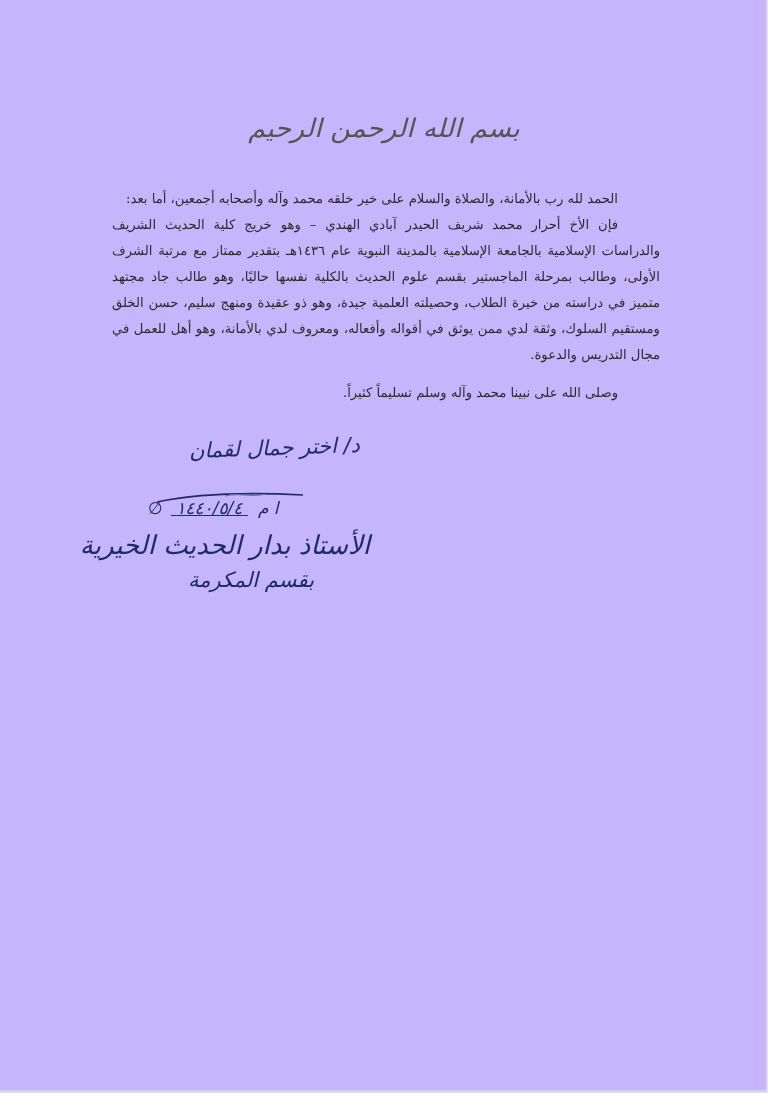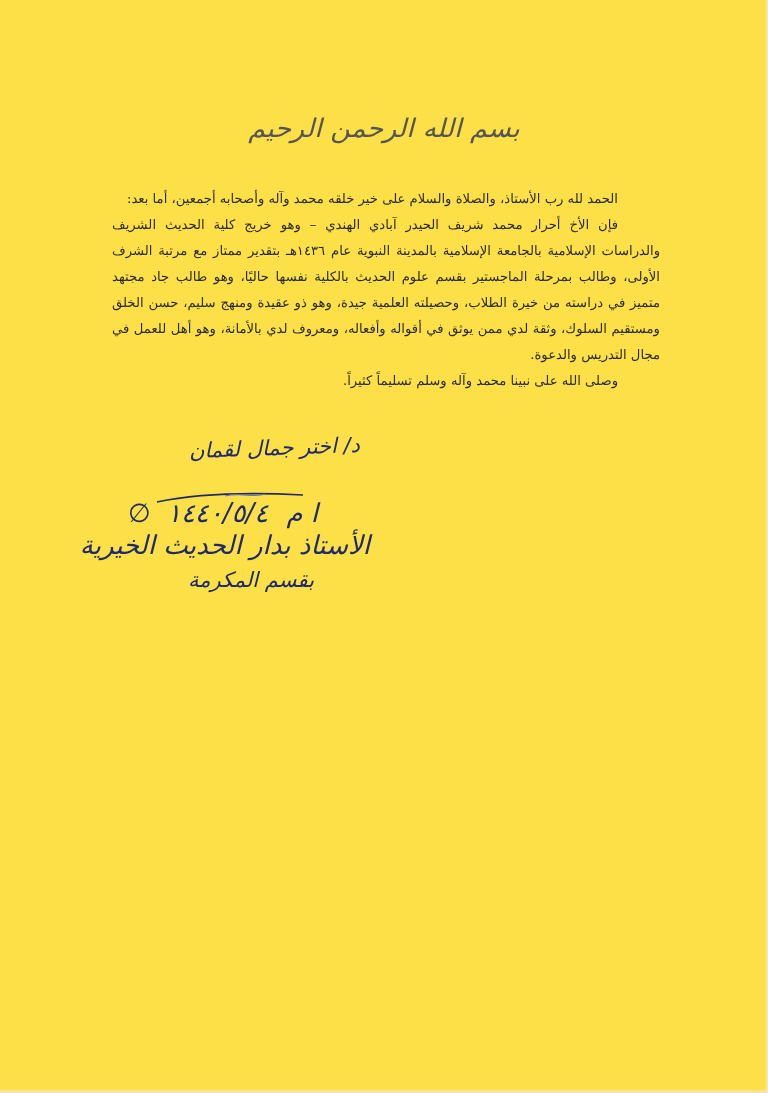--- a/index.html
+++ b/index.html
@@ -11,21 +11,21 @@
       width: 768px;
       height: 1093px;
       position: relative;
       overflow: hidden;
       font-family: "DejaVu Serif", "Liberation Serif", serif;
       color: #2a2a2a;
     }
     .page {
       position: absolute;
       inset: 0;
-      background: #fde047;
+      background: #c4b5fd;
     }
     .page-edge-right {
       position: absolute;
       top: 0; right: 0;
       width: 3px; height: 100%;
       background: linear-gradient(to left, #efe9df, rgba(255,255,255,0));
     }
     .page-edge-bottom {
       position: absolute;
       left: 0; bottom: 0;
@@ -60,21 +60,21 @@
     .body-text p {
       margin: 0;
     }
     .body-text .opening {
       padding-right: 42px;
     }
     .body-text .main {
       text-indent: 42px;
     }
     .body-text .closing {
-      margin-top: 0;
+      margin-top: 12px;
       padding-right: 42px;
     }
     .signature-block {
       position: absolute;
       top: 432px;
       left: 120px;
       width: 250px;
       direction: rtl;
       font-family: "DejaVu Sans", sans-serif;
       color: #1f2a6b;
@@ -91,25 +91,26 @@
     .sig-stroke {
       position: absolute;
       top: 60px;
       left: 35px;
       width: 150px;
       height: 12px;
     }
     .sig-date-row {
       position: absolute;
       top: 66px;
-      left: 8px;
+      left: 28px;
       width: 200px;
       direction: ltr;
-      font-size: 26px;
+      font-size: 17px;
       white-space: nowrap;
+      text-decoration: underline;
     }
     .sig-date-row .sig-mark {
       display: inline-block;
       margin-right: 8px;
     }
     .sig-date-row .hijri-mark {
       display: inline-block;
       margin-left: 10px;
     }
     .sig-title {
@@ -130,21 +131,21 @@
 </head>
 <body>
 
 <div class="page">
   <div class="page-edge-right"></div>
   <div class="page-edge-bottom"></div>
 
   <div class="basmala">بسم الله الرحمن الرحيم</div>
 
   <div class="body-text">
-    <p class="opening">الحمد لله رب الأستاذ، والصلاة والسلام على خير خلقه محمد وآله وأصحابه أجمعين، أما بعد:</p>
+    <p class="opening">الحمد لله رب بالأمانة، والصلاة والسلام على خير خلقه محمد وآله وأصحابه أجمعين، أما بعد:</p>
     <p class="main">فإن الأخ أحرار محمد شريف الحيدر آبادي الهندي – وهو خريج كلية الحديث الشريف والدراسات الإسلامية بالجامعة الإسلامية بالمدينة النبوية عام ١٤٣٦هـ بتقدير ممتاز مع مرتبة الشرف الأولى، وطالب بمرحلة الماجستير بقسم علوم الحديث بالكلية نفسها حاليًا، وهو طالب جاد مجتهد متميز في دراسته من خيرة الطلاب، وحصيلته العلمية جيدة، وهو ذو عقيدة ومنهج سليم، حسن الخلق ومستقيم السلوك، وثقة لدي ممن يوثق في أقواله وأفعاله، ومعروف لدي بالأمانة، وهو أهل للعمل في مجال التدريس والدعوة.</p>
     <p class="closing">وصلى الله على نبينا محمد وآله وسلم تسليماً كثيراً.</p>
   </div>
 
   <div class="signature-block">
     <div class="sig-name">د/ اختر جمال لقمان</div>
 
     <svg class="sig-stroke" viewBox="0 0 150 12" preserveAspectRatio="none">
       <path d="M2 10 C 40 2, 90 0, 148 3" stroke="#1f2a6b" stroke-width="1.6" fill="none"></path>
       <path d="M70 4 C 85 0, 100 6, 110 2" stroke="#6a74b8" stroke-width="1.2" fill="none"></path>

